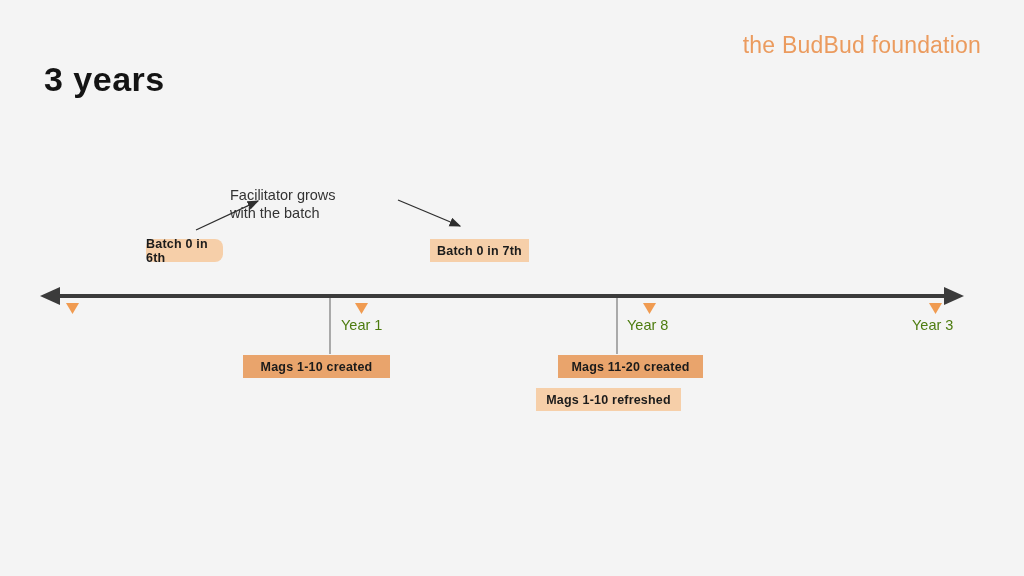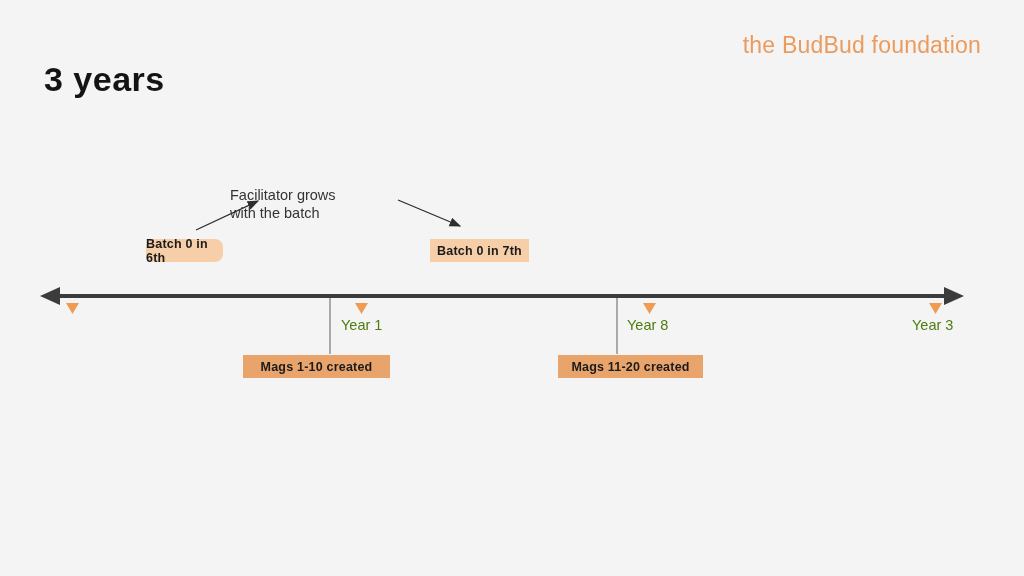--- a/index.html
+++ b/index.html
@@ -69,20 +69,21 @@
 
   <div class="tag light batch-6th">Batch 0 in 6th</div>
   <div class="tag light batch-7th">Batch 0 in 7th</div>
 
   <div class="year-label year-1">Year 1</div>
   <div class="year-label year-2">Year 8</div>
   <div class="year-label year-3">Year 3</div>
 
   <div class="tag dark mags-1">Mags 1-10 created</div>
   <div class="tag dark mags-2">Mags 11-20 created</div>
+  <div class="tag light mags-3">Mags 1-10 refreshed</div>
 
   <svg class="overlay" width="1024" height="576" viewBox="0 0 1024 576">
     <defs>
       <marker id="ah" markerWidth="9" markerHeight="8" refX="8" refY="3.5" orient="auto">
         <path d="M0,0 L9,3.5 L0,7 Z" fill="#2e2e2e"></path>
       </marker>
     </defs>
 
     <line x1="196" y1="230" x2="258" y2="201" stroke="#2e2e2e" stroke-width="1.3" marker-end="url(#ah)"></line>
     <line x1="398" y1="200" x2="460" y2="226" stroke="#2e2e2e" stroke-width="1.3" marker-end="url(#ah)"></line>

